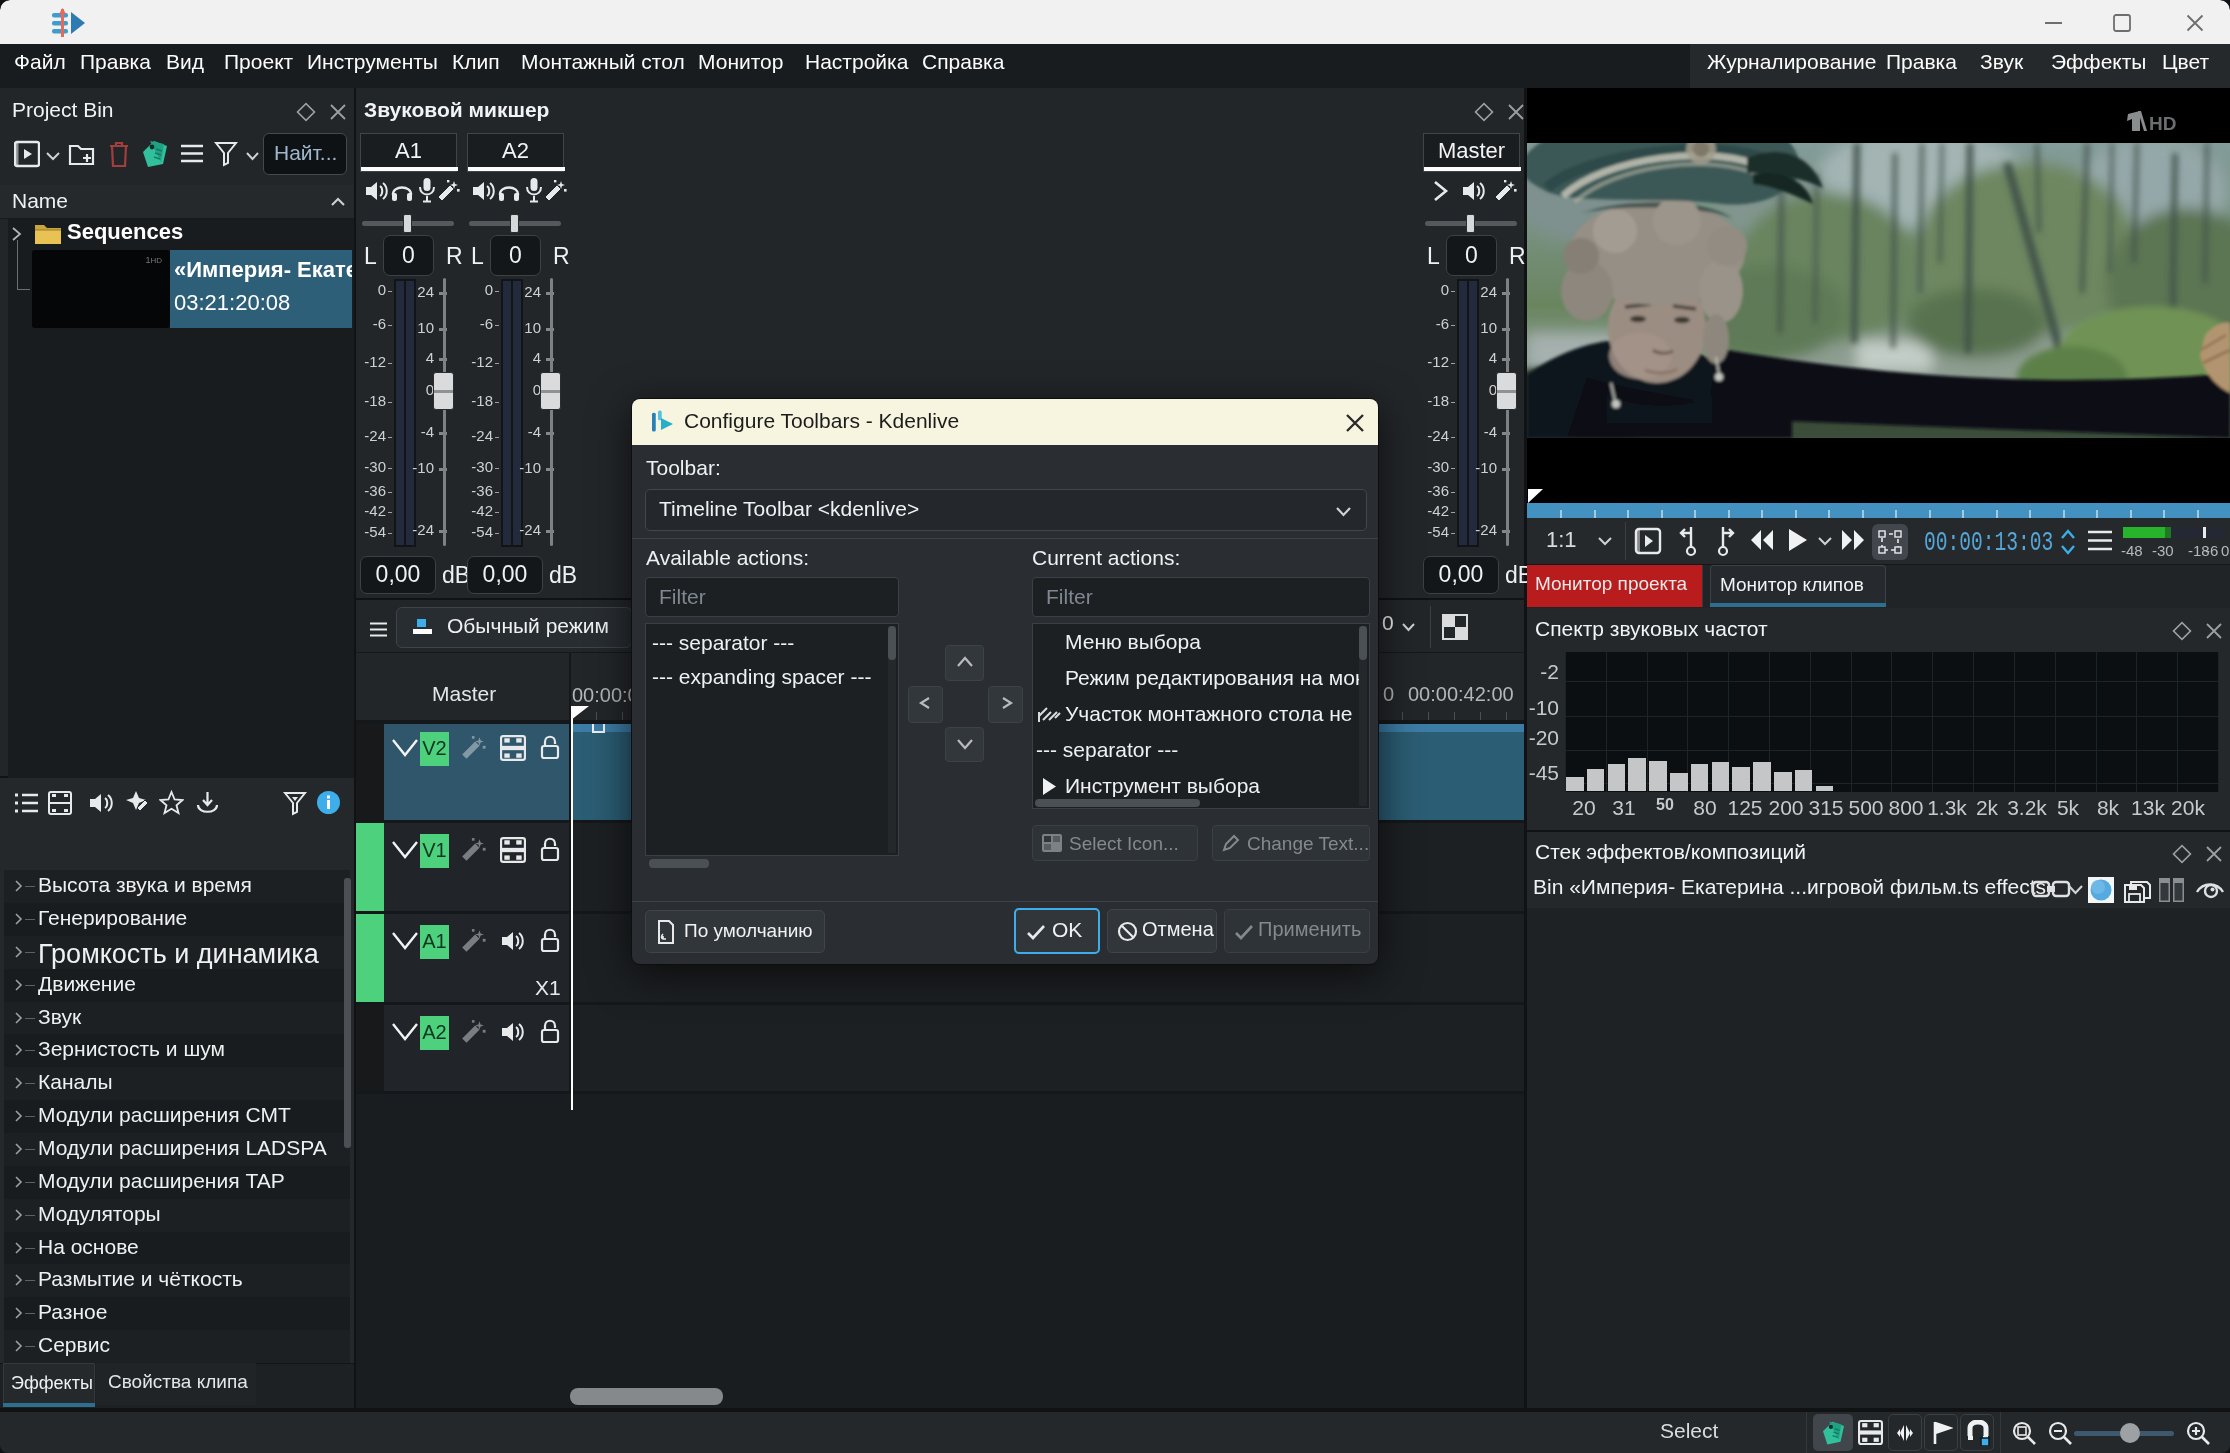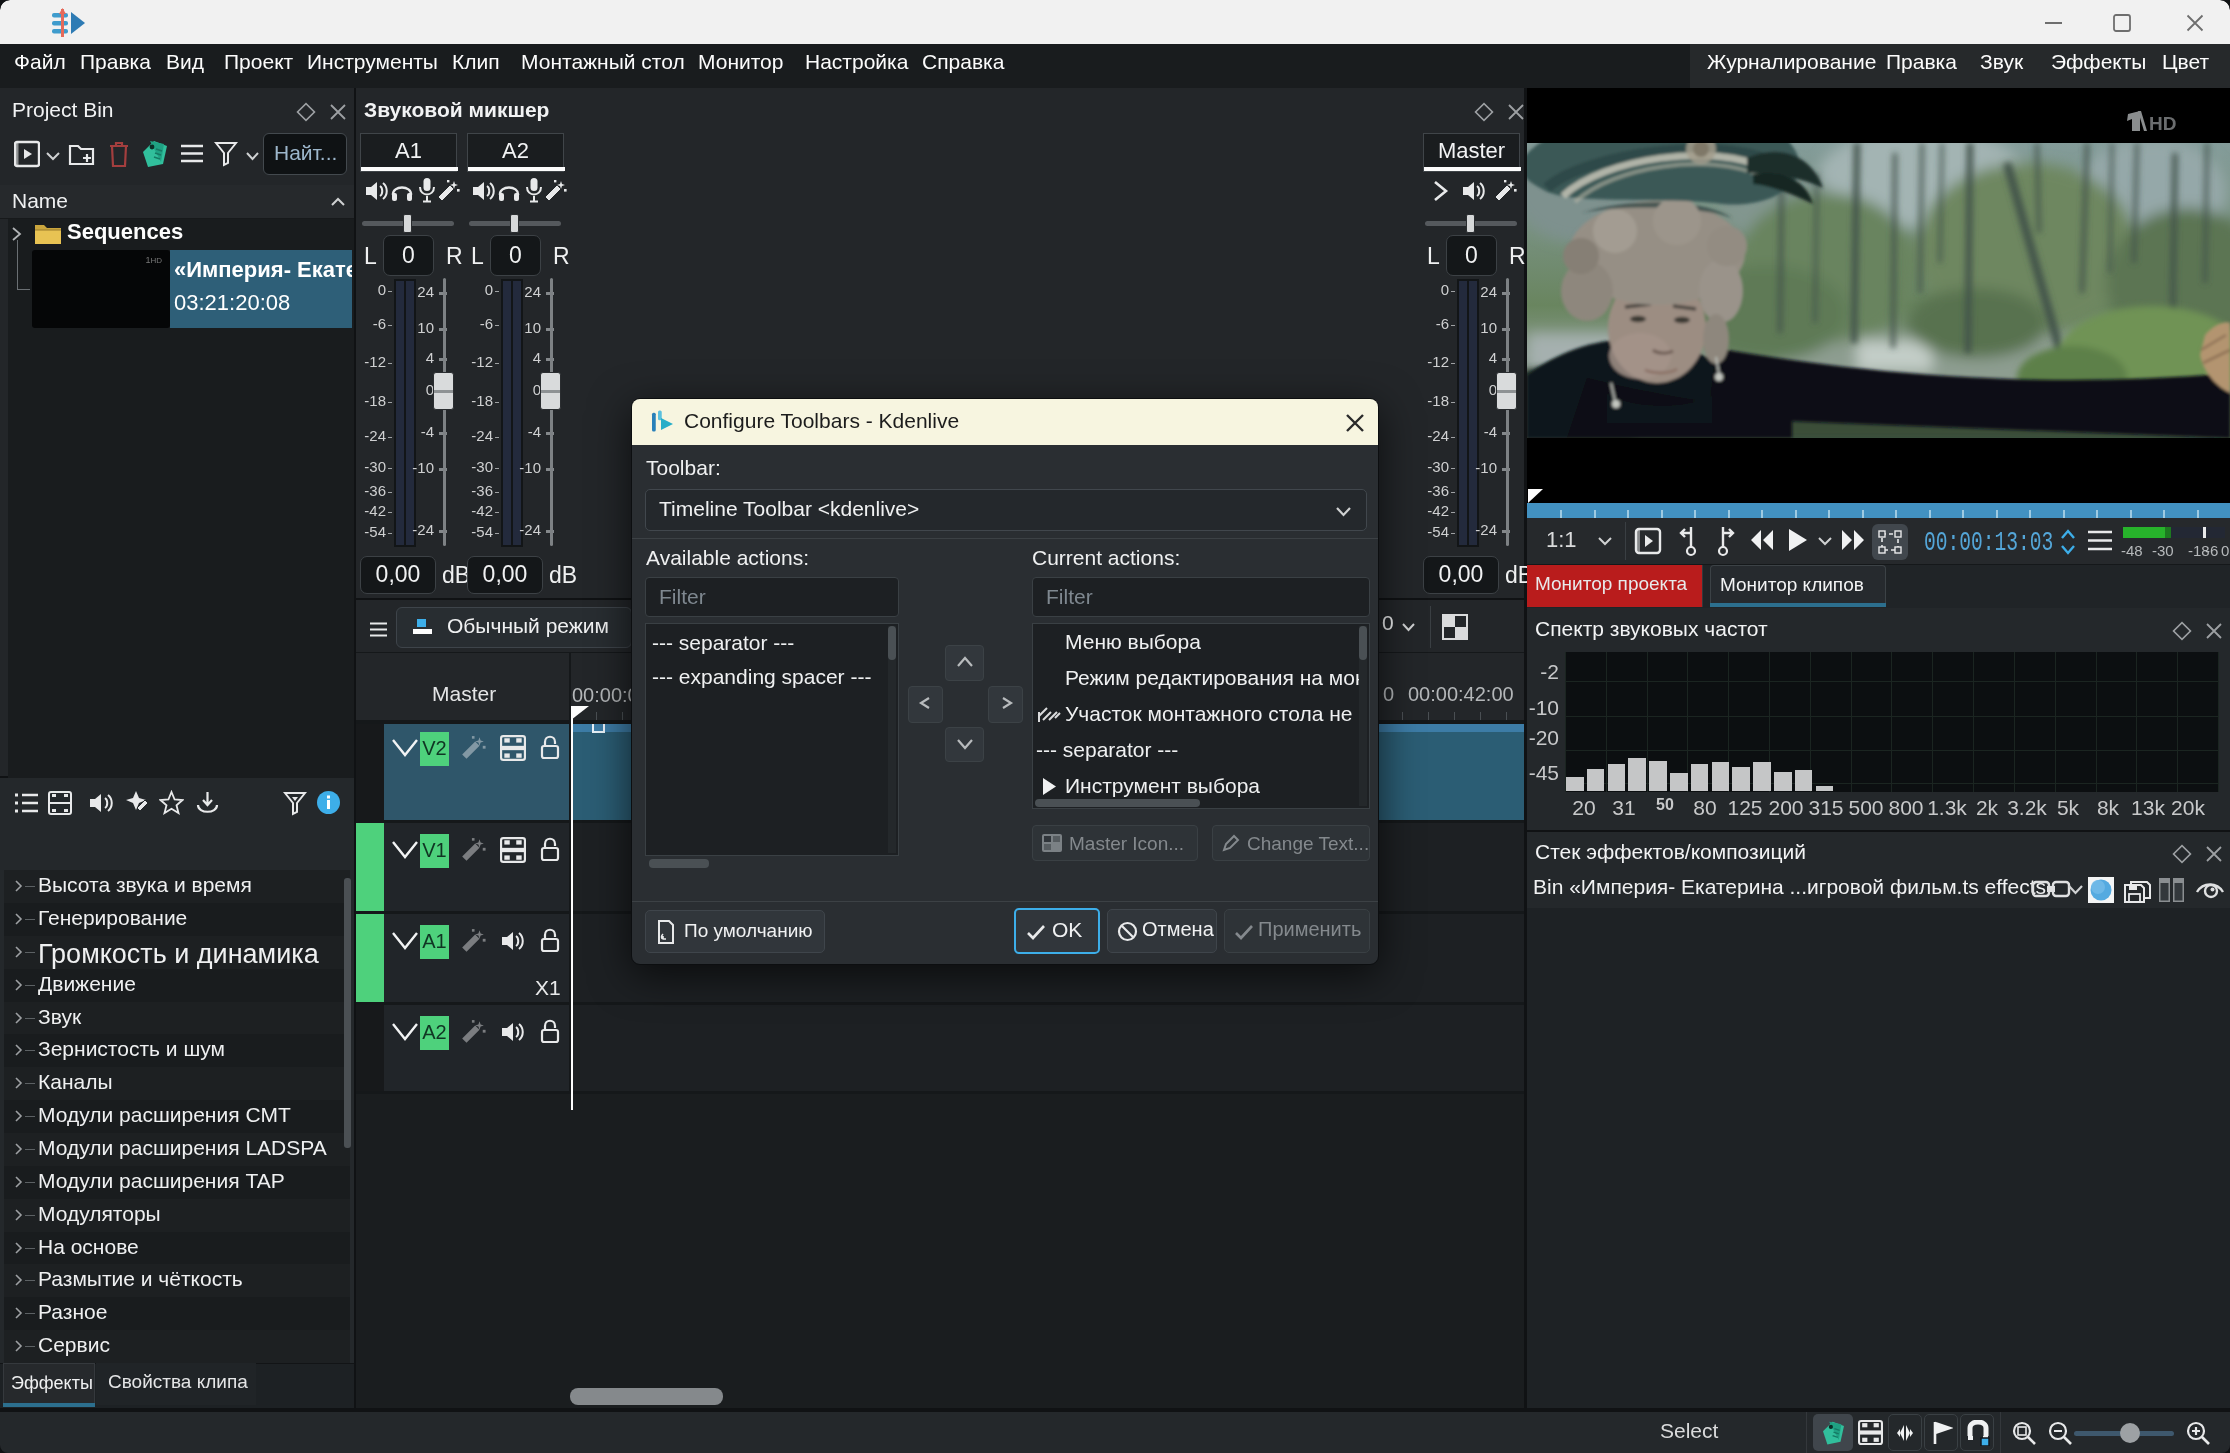--- a/index.html
+++ b/index.html
@@ -1136,21 +1136,21 @@
         <div style="position:absolute;right:2px;top:2px;width:8px;height:34px;background:#4a5054;border-radius:4px;"></div>
         <div style="position:absolute;left:2px;top:175px;width:165px;height:8px;background:#4a5054;border-radius:4px;"></div>
       </div>
       <div style="position:absolute;left:400px;top:426px;width:166px;height:36px;background:#2e3337;border:1px solid #3a4044;border-radius:4px;">
 <svg style="position:absolute;left:8px;top:7px;" width="22" height="20" viewBox="0 0 22 20">
           <rect x="1" y="1" width="20" height="18" rx="2" fill="#7b8185"></rect>
           <rect x="3" y="3" width="7" height="6" fill="#30353a"></rect>
           <rect x="12" y="3" width="7" height="6" fill="#565c60"></rect>
           <rect x="3" y="11" width="7" height="6" fill="#565c60"></rect>
         </svg>
-<div style="margin:7px 0 0 36px;font-size:19px;color:#84898d;white-space:nowrap;">Master Icon...</div>
+<div style="margin:7px 0 0 36px;font-size:19px;color:#84898d;white-space:nowrap;">Select Icon...</div>
       </div>
       <div style="position:absolute;left:580px;top:426px;width:158px;height:36px;background:#2e3337;border:1px solid #3a4044;border-radius:4px;">
 <svg style="position:absolute;left:8px;top:7px;" width="20" height="20" viewBox="0 0 20 20">
           <path d="M3 17 L5 11 L13 3 L17 7 L9 15 Z M13 3 L17 7" stroke="#84898d" stroke-width="2" fill="none"></path>
         </svg>
 <div style="margin:7px 0 0 34px;font-size:19px;color:#84898d;white-space:nowrap;">Change Text...</div>
       </div>
       <div style="position:absolute;left:0px;top:502px;width:748px;height:1px;background:#3c4145;"></div>
       <div style="position:absolute;left:13px;top:511px;width:180px;height:43px;background:#31363b;border:1px solid #3f454b;border-radius:5px;">
 <svg style="position:absolute;left:10px;top:9px;" width="20" height="24" viewBox="0 0 20 24">

